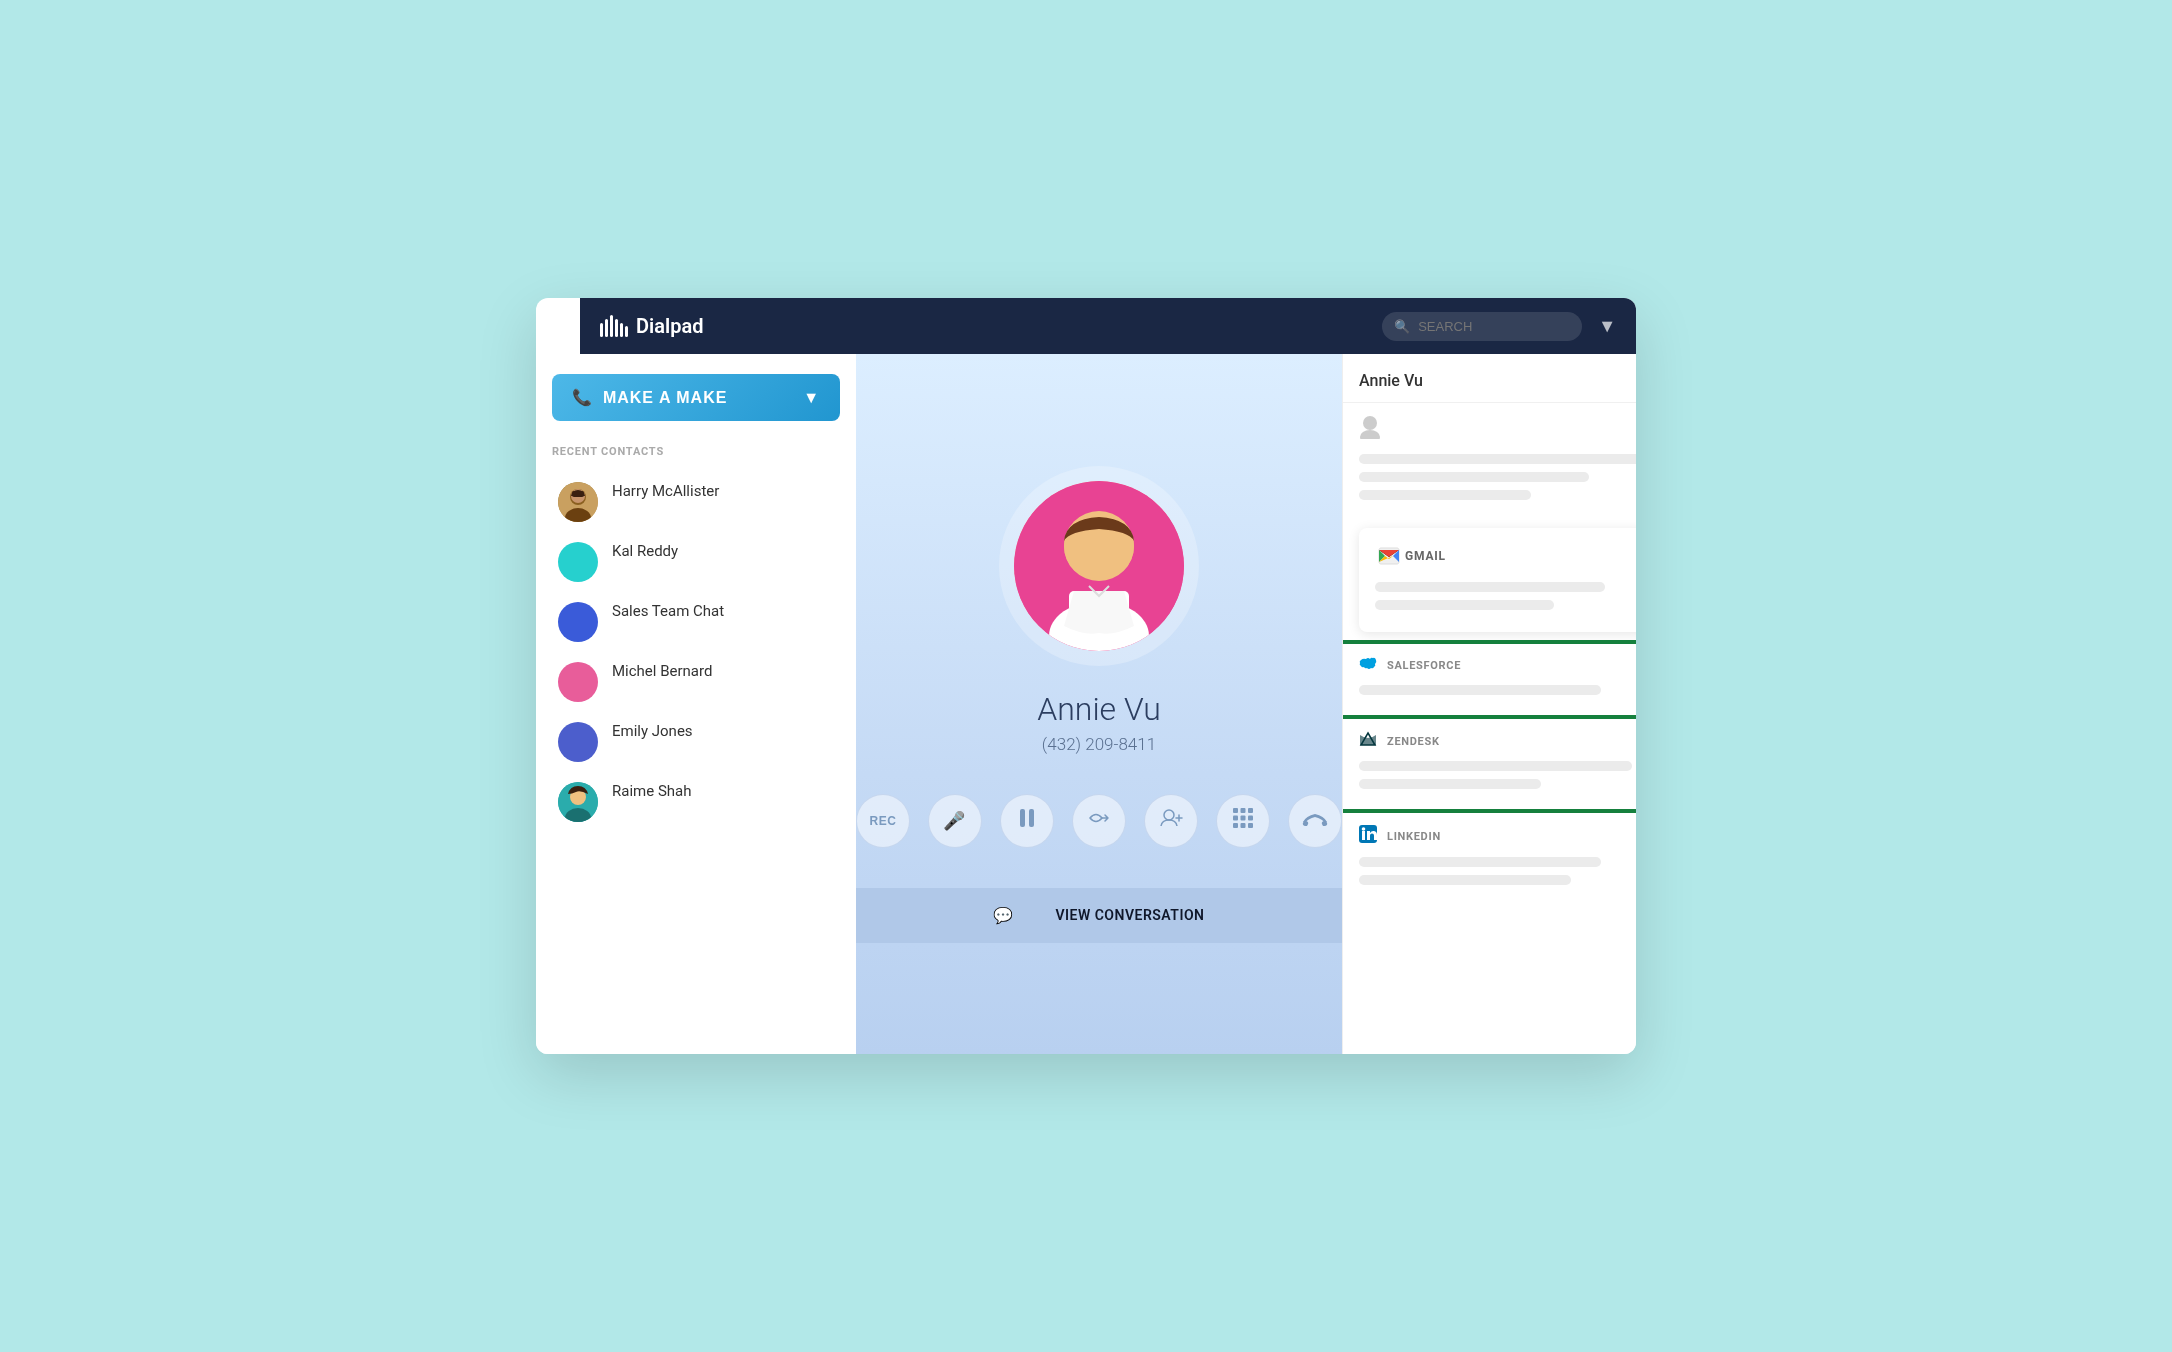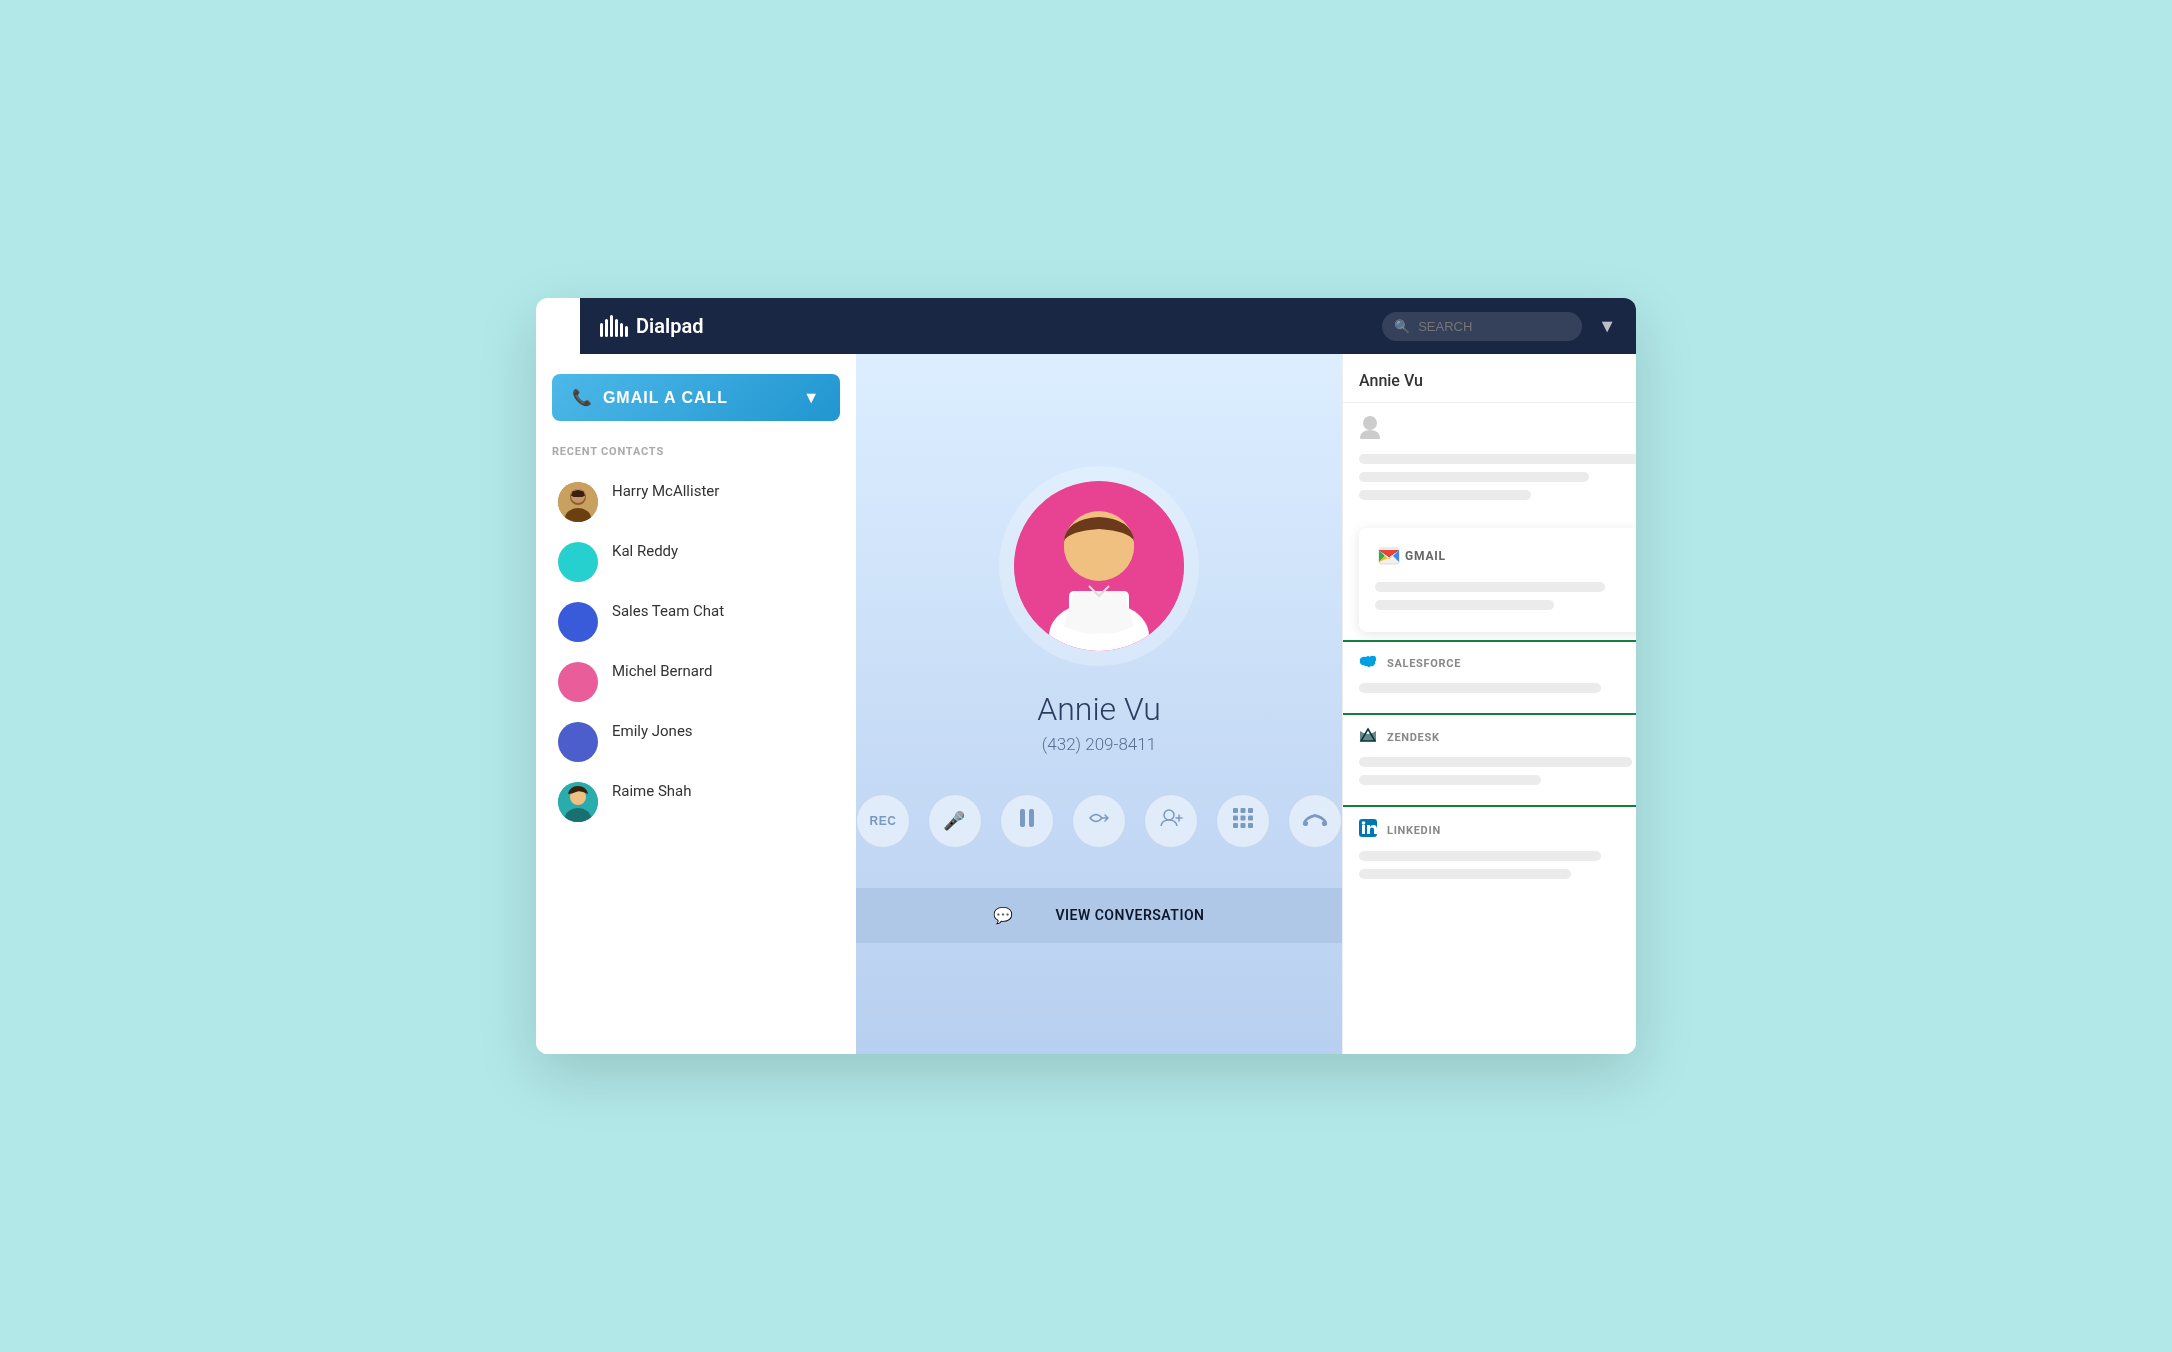--- a/index.html
+++ b/index.html
@@ -318,21 +318,21 @@
     }
     .integration-name {
       font-size: 12px;
       font-weight: 700;
       letter-spacing: 0.8px;
       color: #666;
       text-transform: uppercase;
     }
     .integration-section {
       padding: 12px 0 12px 16px;
-      border-top: 2px solid #15803d;
+      border-top: 4px solid #15803d;
     }
     .integration-section-header {
       display: flex;
       align-items: center;
       gap: 10px;
       margin-bottom: 10px;
     }
     .integration-section-logo {
       font-size: 16px;
       color: #888;
@@ -381,21 +381,21 @@
     </div>
     <span class="nav-dropdown">▼</span>
   </nav>
 
   <div class="main-body">
 
     <aside class="left-sidebar">
       <button class="make-call-btn">
         <div class="make-call-left">
           <span>📞</span>
-          <span>GMAIL A CALL</span>
+          <span>MAKE A MAKE</span>
         </div>
         <span>▼</span>
       </button>
 
       <div class="recent-contacts-label">RECENT CONTACTS</div>
 
       <ul class="contact-list">
 
         <li class="contact-item">
           <div class="avatar av-photo-harry" style="background: linear-gradient(135deg, #9a7a30, #c9a060);">

